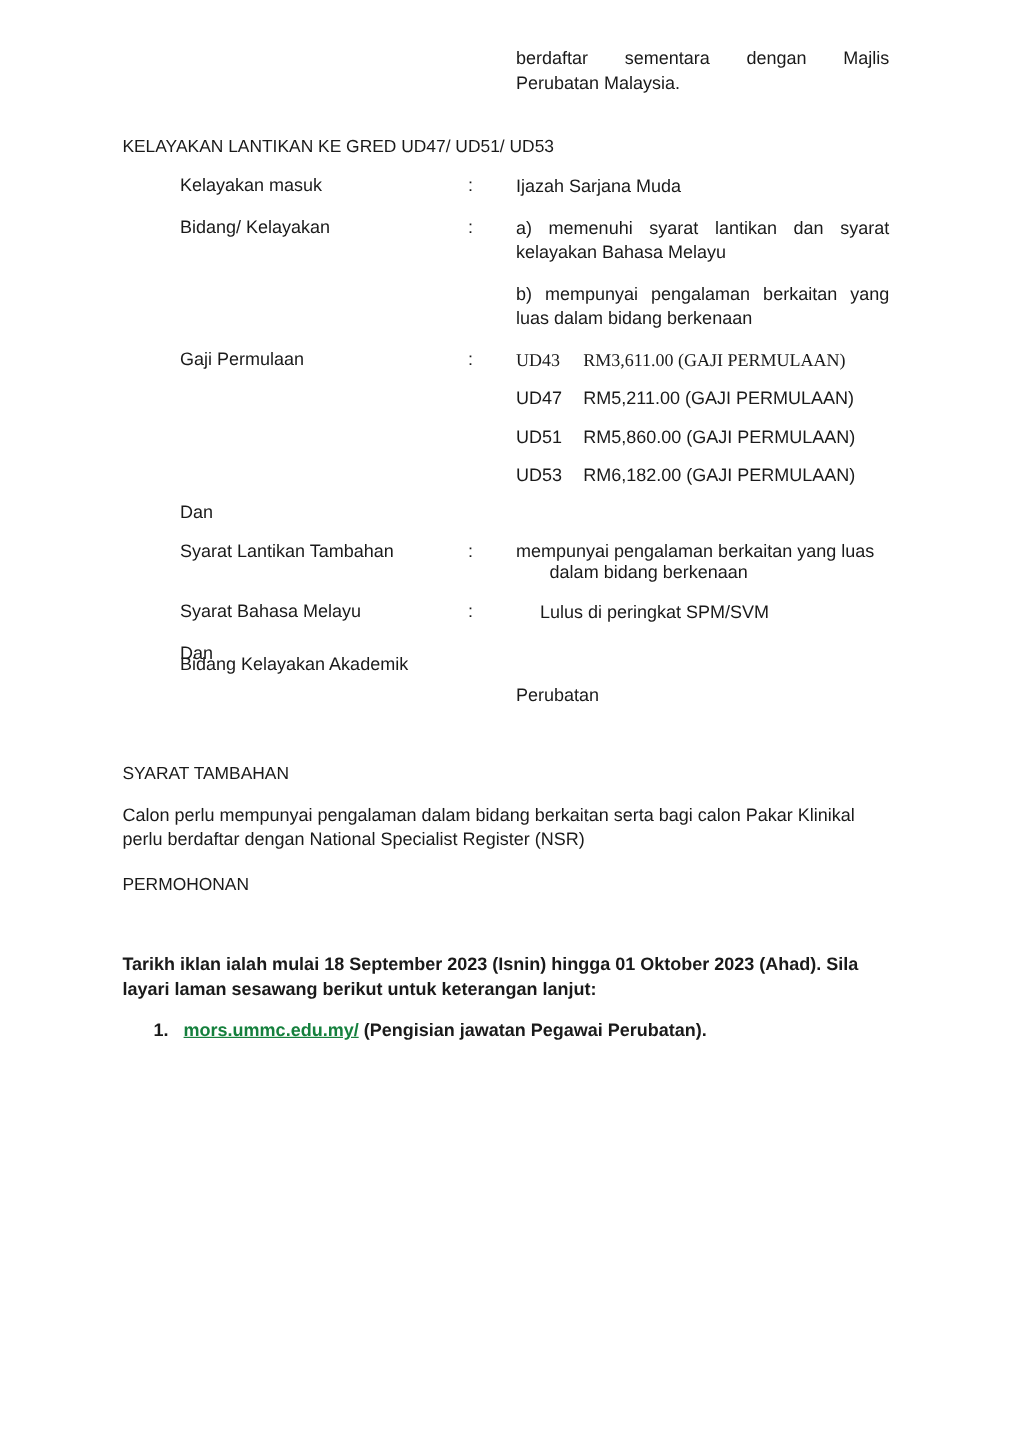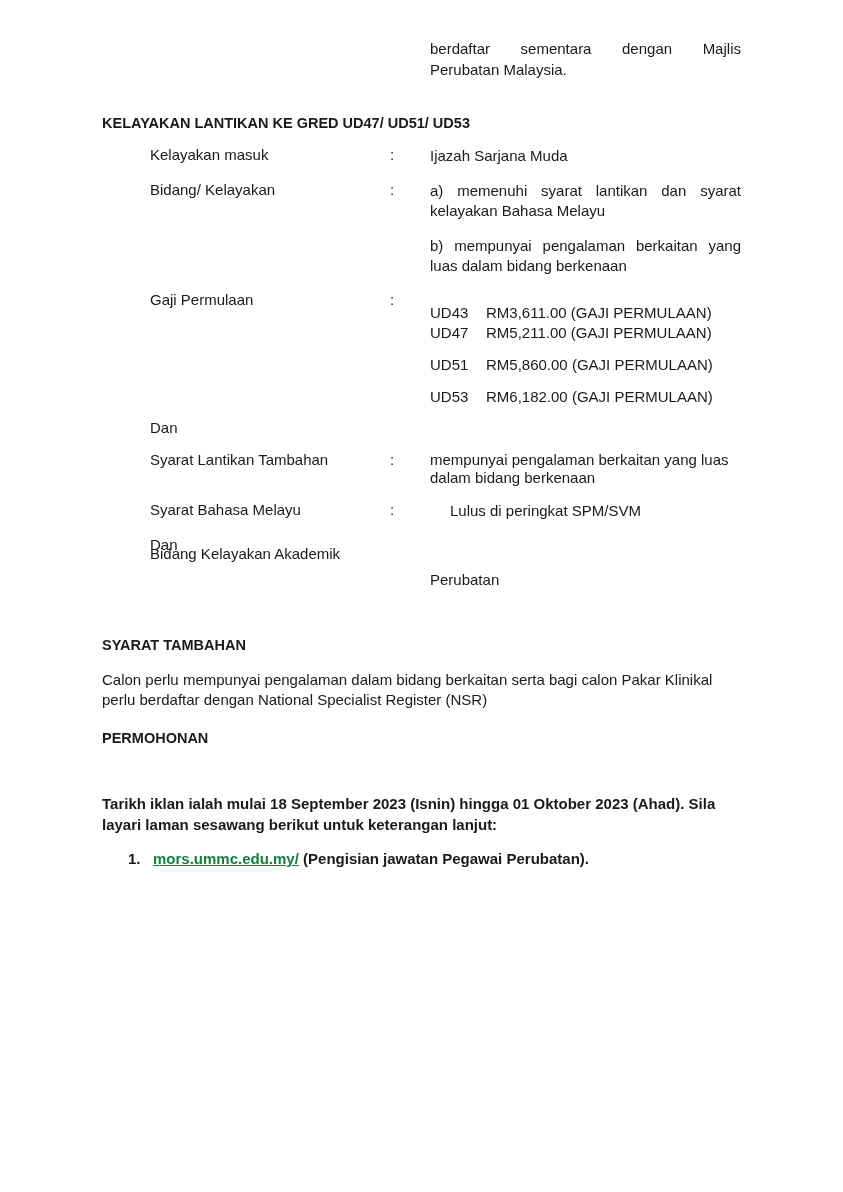--- a/index.html
+++ b/index.html
@@ -1,20 +1,20 @@
 <!DOCTYPE html>
 <html><head>
 <meta charset="utf-8">
 <style>
   html, body { margin:0; padding:0; background:#ffffff; }
   body { width:843px; height:1192px; position:relative; overflow:hidden;
          font-family:"Liberation Sans", sans-serif; color:#1a1a1a; font-size:15px; }
   .abs { position:absolute; }
   .justify-line { display:flex; justify-content:space-between; }
-  .h { font-weight:bold; font-size:14.5px; }
+  .h { font-weight:normal; font-size:14.5px; }
   .lbl { left:150px; }
   .colon { left:390px; }
   .val { left:430px; width:311px; line-height:20px; }
   .grade { display:inline-block; width:56px; }
   a.link { color:#15803d; }
   .bold { font-weight:bold; }
 </style>
 </head>
 <body>
 
@@ -32,32 +32,32 @@
 <div class="abs colon" style="top:146px;">:</div>
 <div class="abs val" style="top:146px;">Ijazah Sarjana Muda</div>
 
 <div class="abs lbl" style="top:181px;">Bidang/ Kelayakan</div>
 <div class="abs colon" style="top:181px;">:</div>
 <div class="abs val" style="top:181px;text-align:justify;text-align-last:left;">a) memenuhi syarat lantikan dan syarat kelayakan Bahasa Melayu</div>
 <div class="abs val" style="top:236px;text-align:justify;text-align-last:left;">b) mempunyai pengalaman berkaitan yang luas dalam bidang berkenaan</div>
 
 <div class="abs lbl" style="top:291px;">Gaji Permulaan</div>
 <div class="abs colon" style="top:291px;">:</div>
-<div class="abs val" style="top:303px;"><span class="grade">UD43</span><span>RM3,611.00 (GAJI PERMULAAN)</span></div>
+<div class="abs val" style="top:291px;font-family:Liberation Serif, serif;"><span class="grade">UD43</span><span>RM3,611.00 (GAJI PERMULAAN)</span></div>
 <div class="abs val" style="top:323px;"><span class="grade">UD47</span><span>RM5,211.00 (GAJI PERMULAAN)</span></div>
 <div class="abs val" style="top:355px;"><span class="grade">UD51</span><span>RM5,860.00 (GAJI PERMULAAN)</span></div>
 <div class="abs val" style="top:387px;"><span class="grade">UD53</span><span>RM6,182.00 (GAJI PERMULAAN)</span></div>
 
 <div class="abs lbl" style="top:419px;">Dan</div>
 
 <div class="abs lbl" style="top:451px;">Syarat Lantikan Tambahan</div>
 <div class="abs colon" style="top:451px;">:</div>
 <div class="abs val" style="top:451px;">
   <div style="line-height:18px;">mempunyai pengalaman berkaitan yang luas</div>
-  <div style="line-height:18px;">dalam bidang berkenaan</div>
+  <div style="line-height:18px;margin-left:28px;">dalam bidang berkenaan</div>
 </div>
 
 <div class="abs lbl" style="top:501px;">Syarat Bahasa Melayu</div>
 <div class="abs colon" style="top:501px;">:</div>
 <div class="abs val" style="top:501px;margin-left:20px;">Lulus di peringkat SPM/SVM</div>
 
 <div class="abs lbl" style="top:536px;">Dan</div>
 
 <div class="abs lbl" style="top:545px;">Bidang Kelayakan Akademik</div>
 <div class="abs val" style="top:570px;">Perubatan</div>

